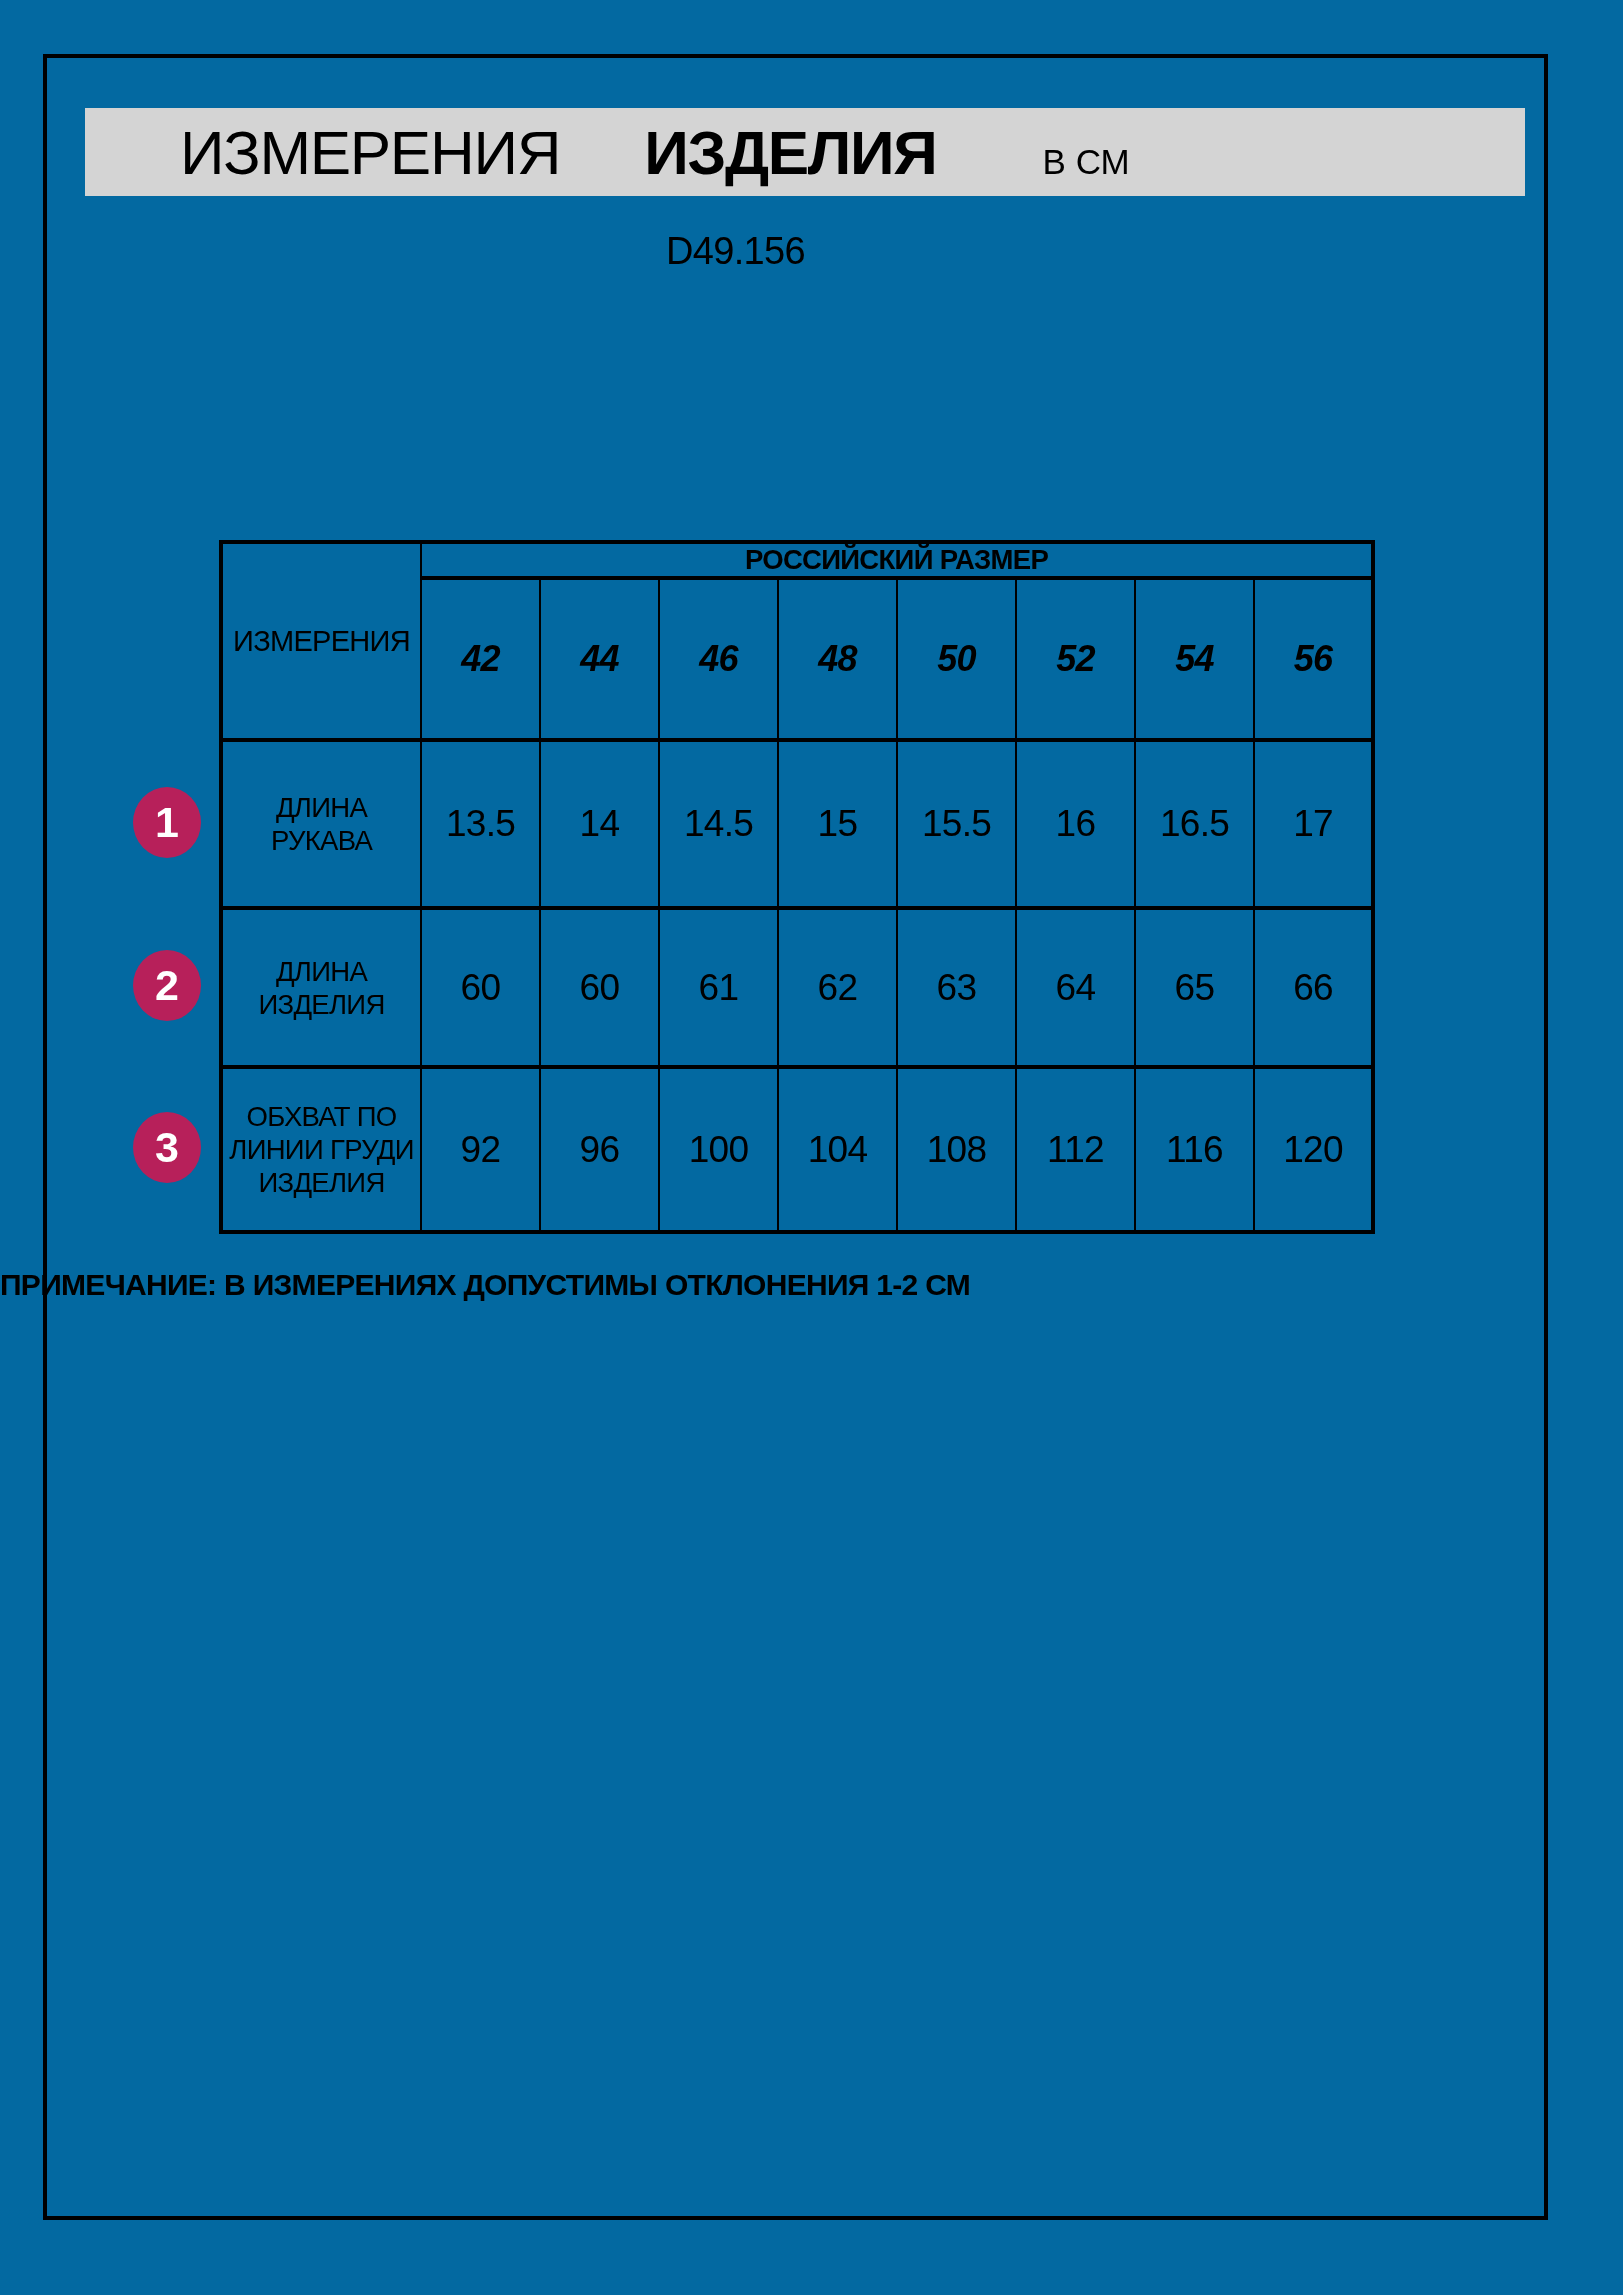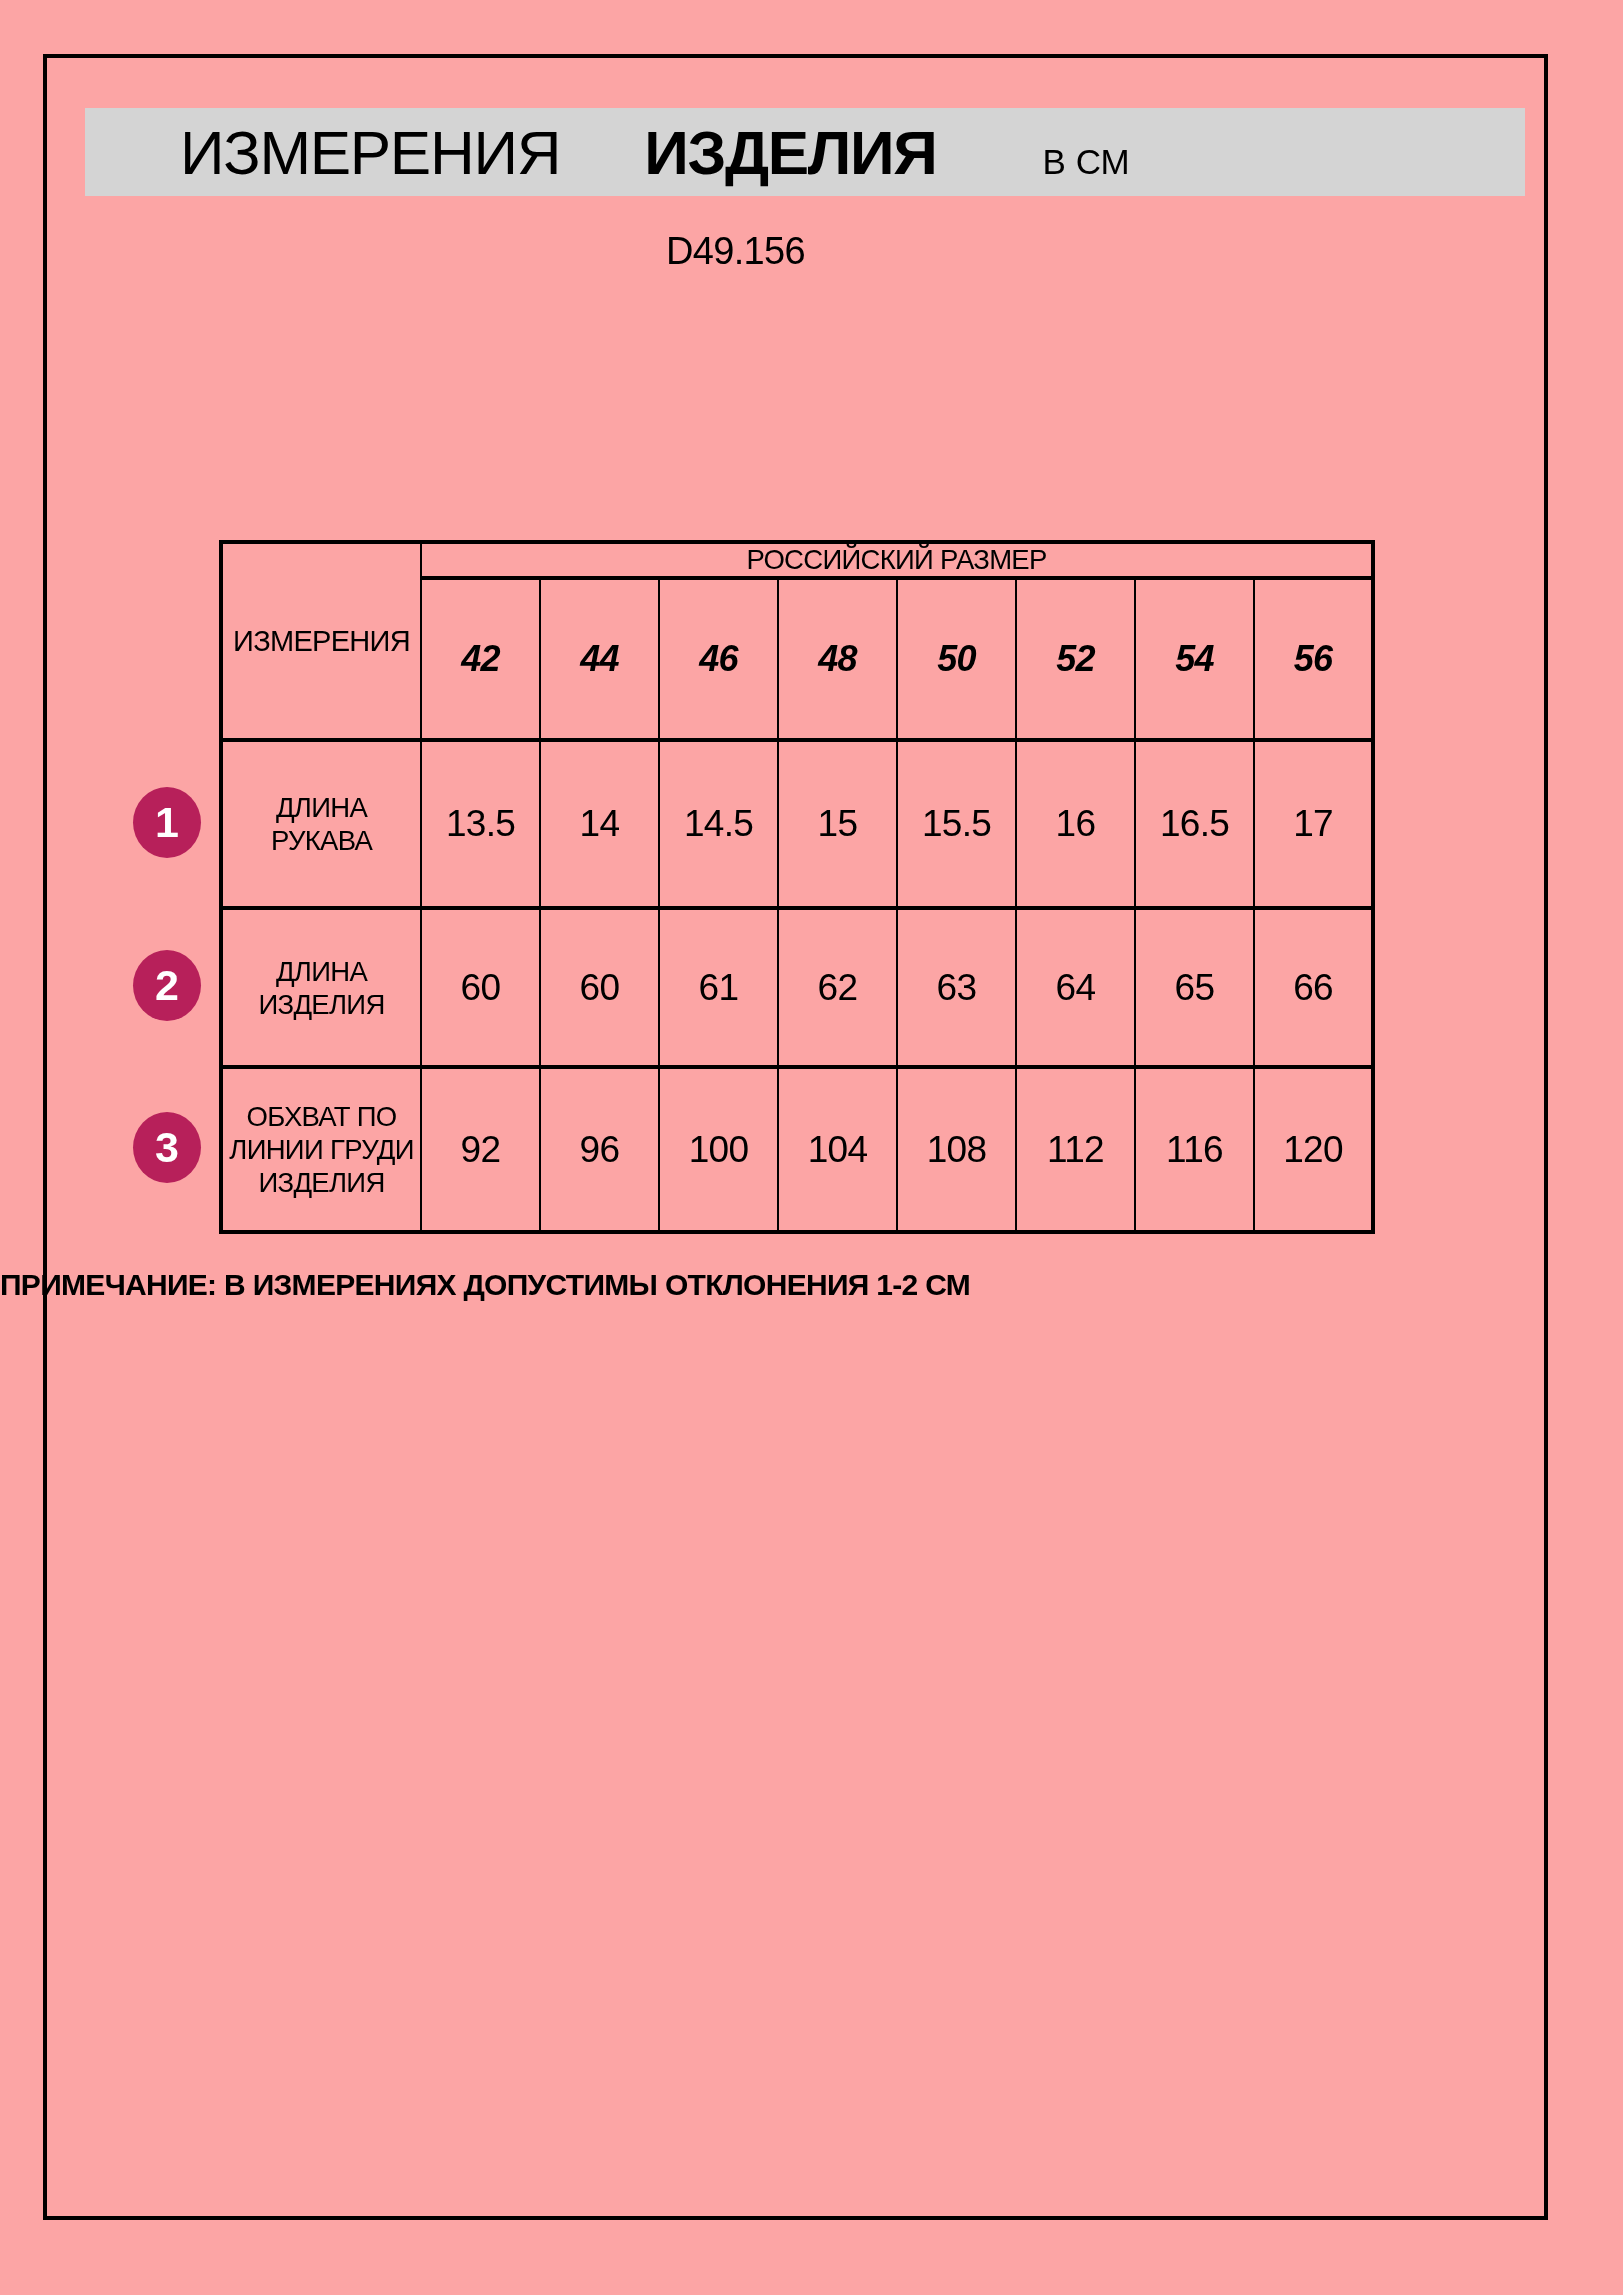--- a/index.html
+++ b/index.html
@@ -1,19 +1,19 @@
 <!DOCTYPE html>
 <html style="font-size:10.5px"><head>
 <meta charset="utf-8">
 <style>
   html,body{margin:0;padding:0;background:#ffffff;}
   .page{
     position:relative;
     width:1623px;height:2295px;
-    background:#fca5a5;
+    background:#0369a1;
     font-family:"Liberation Sans","DejaVu Sans",sans-serif;
     color:#000;
     overflow:hidden;
   }
   .frame{
     position:absolute;left:43px;top:54px;
     width:1505px;height:2166px;
     border:4.6px solid #000;
     box-sizing:border-box;
   }
@@ -43,21 +43,21 @@
     border-collapse:collapse;table-layout:fixed;
     border:4.6px solid #000;
   }
   table.size-table td{
     border:2px solid #000;
     border-top-width:4.6px;border-bottom-width:4.6px;
     padding:0;text-align:center;vertical-align:middle;
     overflow:hidden;
   }
   td.corner-cell{font-size:29px;letter-spacing:-0.7px;}
-  td.group-header-cell{font-size:27.5px;font-weight:400;letter-spacing:-0.7px;}
+  td.group-header-cell{font-size:27.5px;font-weight:700;letter-spacing:-0.7px;}
   td.size-cell{font-size:36px;font-weight:700;letter-spacing:-0.7px;font-style:italic;}
   td.label-cell{font-size:27.5px;letter-spacing:-0.7px;line-height:33px;}
   td.value-cell{font-size:37px;letter-spacing:-0.7px;margin-left:44px;}
   .num-badge{
     position:absolute;left:133px;
     width:68px;height:71px;border-radius:50%;
     background:#b7205a;
     color:#ffffff;font-size:43px;font-weight:700;
     text-align:center;line-height:71px;
   }

